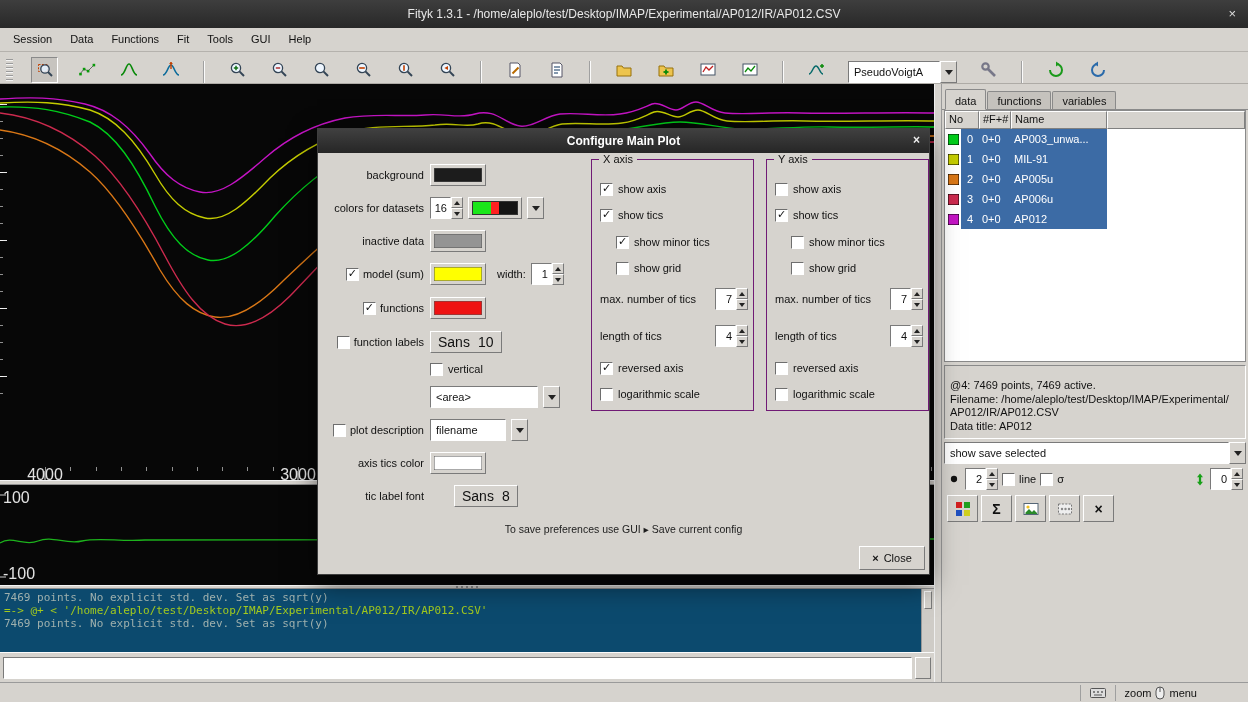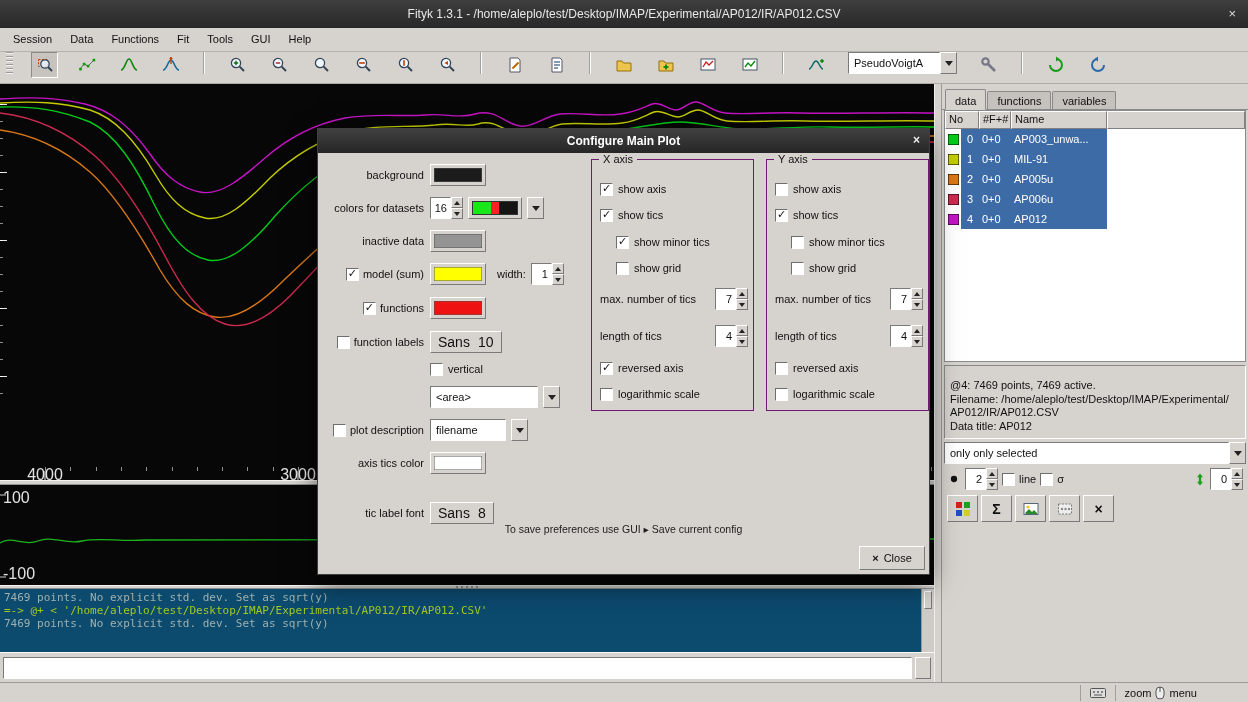--- a/index.html
+++ b/index.html
@@ -6,21 +6,21 @@
   html,body { width:1248px; height:702px; overflow:hidden; }
   body { font-family:"Liberation Sans", sans-serif; font-size:11px; background:#d6d3ce; color:#111; position:relative; }
 
   
   .titlebar { height:28px; background:linear-gradient(#3e3e3e,#282828); color:#e8e8e8;
     display:flex; align-items:center; justify-content:center; font-size:12px; position:relative; }
   .tb-close { position:absolute; right:12px; top:6px; color:#ddd; font-size:13px; cursor:default; }
   .menubar { height:24px; background:#d6d3ce; display:flex; align-items:stretch; padding-left:4px;
     border-bottom:1px solid #b5b2ad; }
   .menu-item { padding:5px 9px 0 9px; }
-  .toolbar { height:32px; display:flex; align-items:flex-start; gap:15px; padding:0 3px;
+  .toolbar { height:32px; display:flex; align-items:flex-end; gap:15px; padding:0 3px;
     border-bottom:1px solid #aeaba6; background:#d6d3ce; }
   .grip { width:7px; height:24px; margin:0 3px;
     background:repeating-linear-gradient(180deg,#9a9a9a 0 1px,#f4f4f4 1px 2px,transparent 2px 4px); }
   .tbtn { width:27px; height:26px; display:flex; align-items:center; justify-content:center;
     border:1px solid transparent; }
   .tbtn.pressed { background:#c7c4bf; border-color:#8a8a8a #ffffff #ffffff #8a8a8a; }
   .tsep { width:0; height:22px; border-left:1px solid #a0a0a0; border-right:1px solid #fbfbfb; margin:0 4px; }
 
   .b3 { background:#d6d3ce; border:1px solid; border-color:#ffffff #7a7a7a #7a7a7a #ffffff; }
 
@@ -454,21 +454,21 @@
     </div>
 
     <div class="infobox">
       <div>@4: 7469 points, 7469 active.</div>
       <div>Filename: /home/aleplo/test/Desktop/IMAP/Experimental/</div>
       <div>AP012/IR/AP012.CSV</div>
       <div>Data title: AP012</div>
     </div>
 
     <div class="scombo">
-      <span class="combo-v">only only selected</span>
+      <span class="combo-v">show save selected</span>
       <span class="dd-a"></span>
     </div>
 
     <div class="ctlrow">
       <svg width="14" height="14" viewBox="0 0 16 16">
         <circle cx="8" cy="8" r="3.6" fill="#111"></circle>
         </svg>
       <span class="spin">
         <span class="spin-v">2</span>
         <span class="spin-b">
@@ -687,21 +687,21 @@
         </span>
       <span class="ctl">
           <span class="swb b3">
         <svg width="48" height="14">
               <rect width="48" height="14" stroke="#555" fill="#ffffff"></rect>
             </svg>
           </span>
         </span>
     </div>
 
-    <div class="lrow" style="top:347px;">
+    <div class="lrow" style="top:330px;gap:24px;">
       <span class="lbl">
           <span>tic label font</span>
         </span>
       <span class="ctl">
           <span class="fbtn b3">
         <span>Sans</span>
         <span>8</span>
           </span>
         </span>
     </div>

